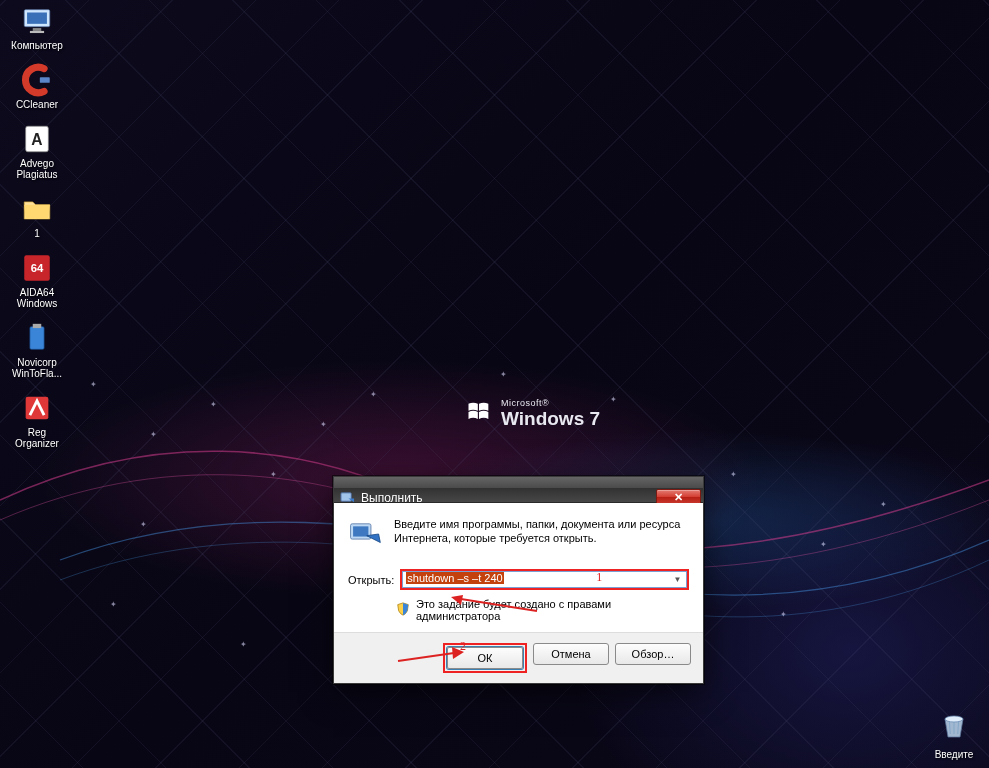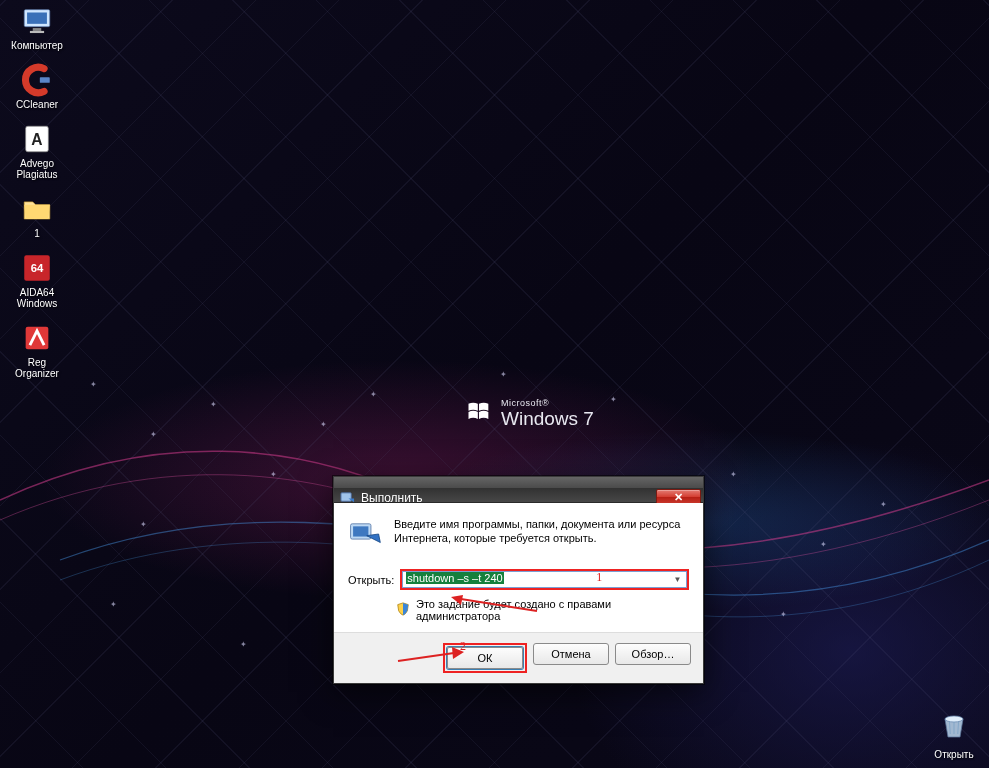--- a/index.html
+++ b/index.html
@@ -46,21 +46,21 @@
   left: 465px;
   top: 398px;
   display: flex;
   align-items: center;
   gap: 8px;
   color: #e8e8f0;
   pointer-events: none;
 }
 .brand-logo svg { width: 28px; height: 28px; }
 .brand-text .small { font-size: 9px; letter-spacing: .5px; }
-.brand-text .big { font-size: 19px; font-weight: 400; }
+.brand-text .big { font-size: 19px; font-weight: 700; }
 
 
 .icon-col {
   position: absolute;
   top: 2px;
   left: 6px;
   display: flex;
   flex-direction: column;
   gap: 8px;
 }
@@ -173,21 +173,21 @@
 }
 .combo-input {
   flex: 1;
   border: none;
   outline: none;
   font-size: 11px;
   height: 15px;
   padding: 0 2px;
 }
 .combo-input .sel {
-  background: #15803d;
+  background: #c2410c;
   color: #fff;
   padding: 0 1px;
 }
 .combo .drop {
   width: 15px;
   height: 17px;
   color: #555;
   font-size: 8px;
   display: flex;
   align-items: center;
@@ -359,20 +359,29 @@
     <div class="desktop-icon">
       <div class="di-img">
         <svg viewBox="0 0 48 48">
             <rect x="6" y="6" width="36" height="36" rx="3" fill="#c8252a"></rect>
             <text x="24" y="30" text-anchor="middle" font-size="16" font-weight="bold" fill="#fff">64</text>
           </svg>
       </div>
       <div class="di-label">AIDA64 Windows</div>
     </div>
 
+    <div class="desktop-icon">
+      <div class="di-img">
+        <svg viewBox="0 0 48 48">
+            <rect x="14" y="8" width="20" height="32" rx="2" fill="#3a85d8" stroke="#1a4a88"></rect>
+            <rect x="18" y="4" width="12" height="6" fill="#aaa"></rect>
+          </svg>
+      </div>
+      <div class="di-label">Novicorp WinToFla...</div>
+    </div>
 
     <div class="desktop-icon">
       <div class="di-img">
         <svg viewBox="0 0 48 48">
             <rect x="8" y="8" width="32" height="32" rx="3" fill="#e03838"></rect>
             <path d="M14 34 L24 14 L34 34" stroke="#fff" stroke-width="4" fill="none"></path>
           </svg>
       </div>
       <div class="di-label">Reg Organizer</div>
     </div>
@@ -380,21 +389,21 @@
   </div>
 
   <div class="recycle-bin">
     <div class="di-img">
       <svg viewBox="0 0 48 48" width="36" height="36">
           <path d="M12 16 L36 16 L32 40 L16 40 Z" fill="#bcd6ee" stroke="#6a8ab0" opacity="0.85"></path>
           <ellipse cx="24" cy="16" rx="12" ry="4" fill="#e0eefb" stroke="#6a8ab0"></ellipse>
           <path d="M18 20 L19 36 M24 20 L24 36 M30 20 L29 36" stroke="#7aa0c4" stroke-width="1"></path>
         </svg>
     </div>
-    <div class="di-label">Открыть</div>
+    <div class="di-label">Введите</div>
   </div>
 
   <div class="dialog">
     <div class="titlebar">
       <span class="run-icon">
         <svg viewBox="0 0 16 16">
             <rect x="1" y="3" width="11" height="9" rx="1" fill="#a0c4ea" stroke="#4a6a9a"></rect>
             <path d="M9 9 L15 13 L15 9 Z" fill="#3a7ac8"></path>
           </svg>
       </span>

